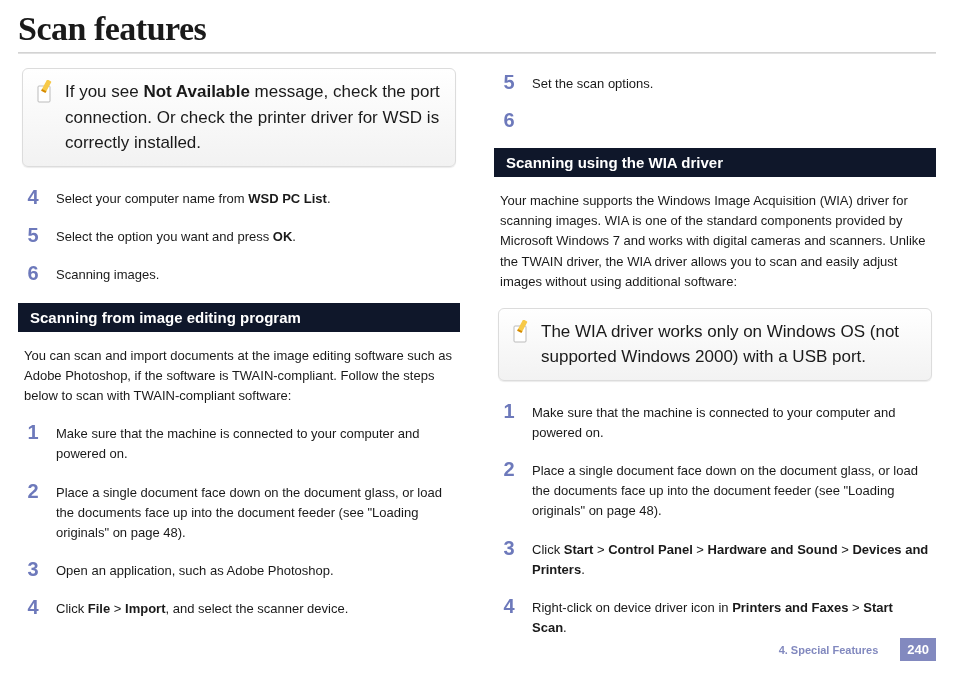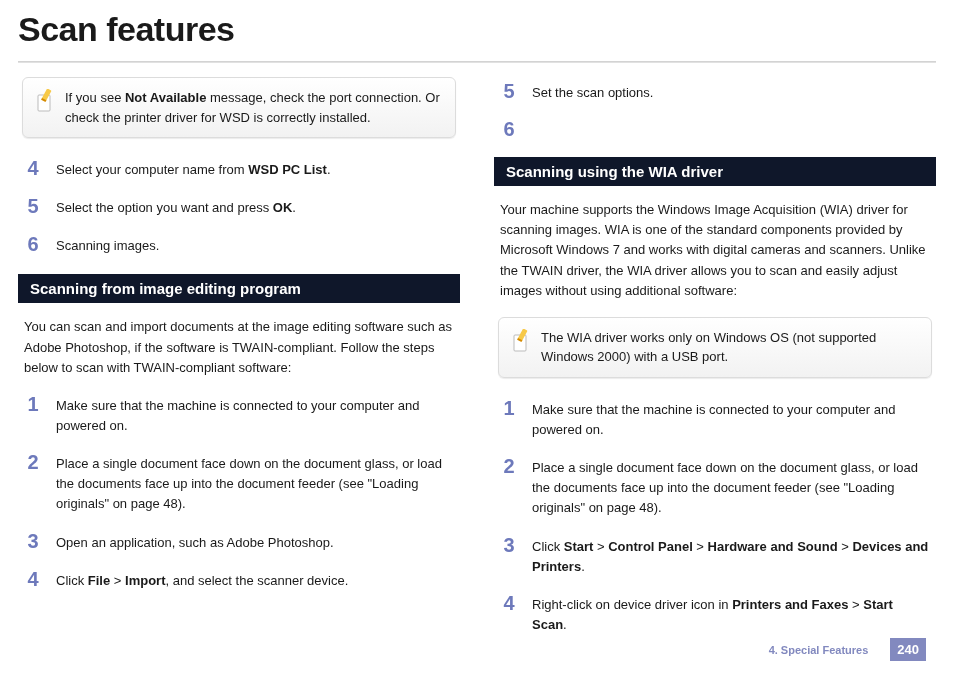--- a/index.html
+++ b/index.html
@@ -12,21 +12,22 @@
     color: #1a1a1a;
     position: relative;
   }
   .page {
     padding: 10px 18px 0 18px;
   }
   .page-title {
     font-size: 34px;
     font-weight: 700;
     letter-spacing: -0.5px;
-    margin-bottom: 12px;
+    margin-bottom: 4px;
+    font-family: Liberation Serif, serif;
   }
   .title-underline {
     height: 2px;
     background: linear-gradient(#ccc, #e8e8e8);
     margin-bottom: 14px;
   }
   .columns {
     display: flex;
     gap: 34px;
   }
@@ -43,21 +44,21 @@
     gap: 10px;
     align-items: flex-start;
     margin: 0 4px 20px 4px;
     box-shadow: 0 1px 1px rgba(0,0,0,0.08);
   }
   .note-icon {
     flex: 0 0 20px;
     margin-top: 1px;
   }
   .note-text {
-    font-size: 13px;
+    font-size: 17px;
     line-height: 1.5;
   }
   .note-text b { font-weight: 700; }
   .step-list {
     margin: 0 6px;
   }
   .step {
     display: flex;
     gap: 14px;
     margin-bottom: 16px;
@@ -87,21 +88,21 @@
     margin: 18px 0 14px 0;
   }
   .body-para {
     font-size: 13px;
     line-height: 1.55;
     margin: 4px 0 16px 6px;
   }
   .footer {
     position: absolute;
     bottom: 14px;
-    right: 28px;
+    right: 18px;
     display: flex;
     align-items: center;
     gap: 10px;
     font-size: 11px;
   }
   .footer-chapter {
     color: #8289bf;
     font-weight: 700;
   }
   .footer-page {

